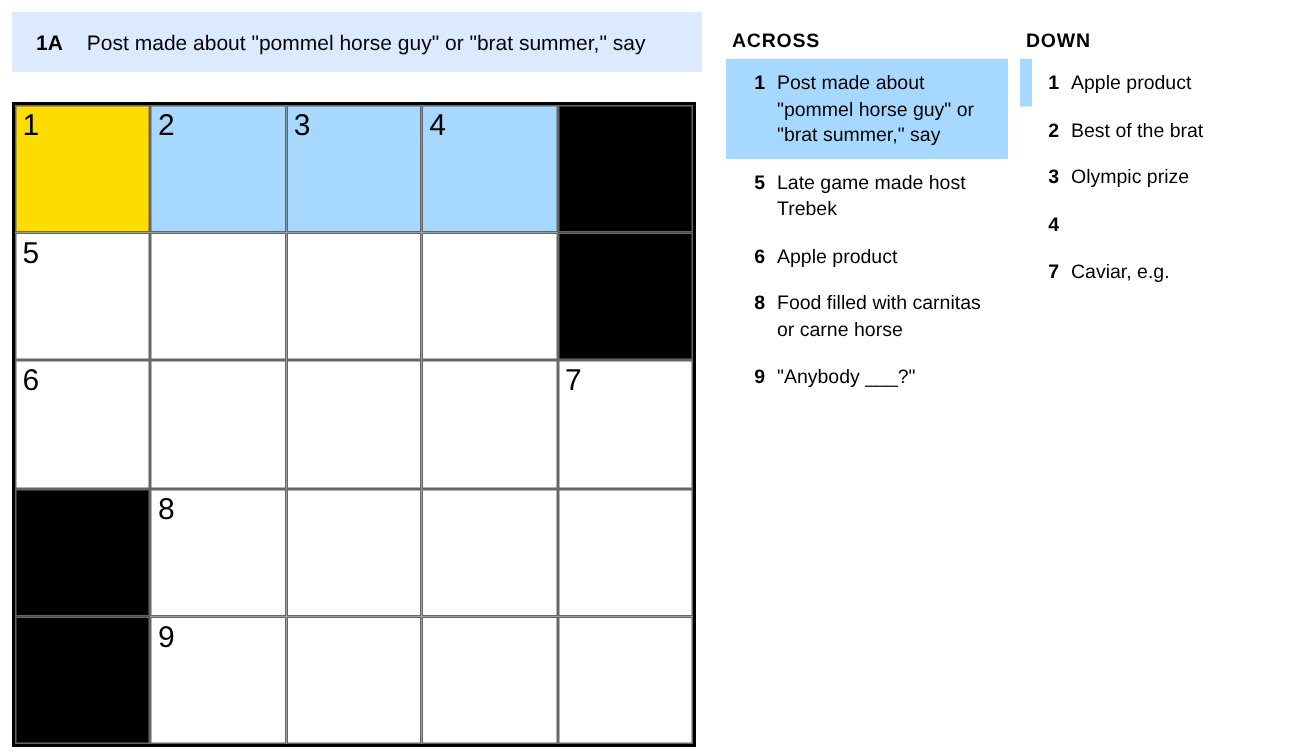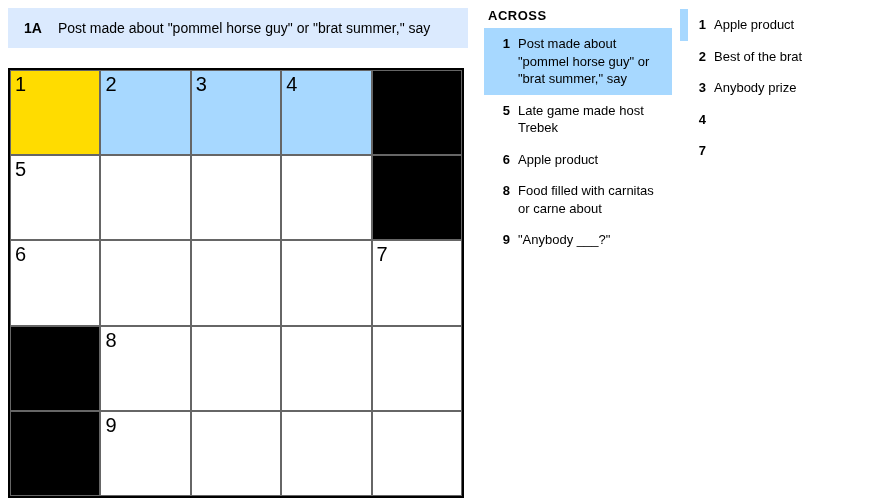--- a/index.html
+++ b/index.html
@@ -54,20 +54,21 @@
     top: 2px;
     left: 4px;
     font-size: 20px;
     font-weight: 500;
     font-family: Arial, sans-serif;
   }
   .clue-cols {
     display: flex;
     flex: 1;
     gap: 8px;
+    align-items: flex-end;
   }
   .clue-col {
     flex: 1;
     position: relative;
   }
   .clue-col h3 {
     font-size: 13px;
     font-weight: bold;
     letter-spacing: 0.5px;
     margin-bottom: 4px;
@@ -175,45 +176,47 @@
           <div class="clue-item">
             <span class="cn">5</span>
             <span class="ct">Late game made host Trebek</span>
           </div>
           <div class="clue-item">
             <span class="cn">6</span>
             <span class="ct">Apple product</span>
           </div>
           <div class="clue-item">
             <span class="cn">8</span>
-            <span class="ct">Food filled with carnitas or carne about</span>
+            <span class="ct">Food filled with carnitas or carne horse</span>
           </div>
           <div class="clue-item">
             <span class="cn">9</span>
             <span class="ct">"Anybody ___?"</span>
           </div>
         </div>
     </div>
     <div class="clue-col">
+      <h3>DOWN</h3>
       <div class="clue-list" id="down-list">
           <div class="clue-item related">
             <span class="cn">1</span>
             <span class="ct">Apple product</span>
           </div>
           <div class="clue-item">
             <span class="cn">2</span>
             <span class="ct">Best of the brat</span>
           </div>
           <div class="clue-item">
             <span class="cn">3</span>
-            <span class="ct">Anybody prize</span>
+            <span class="ct">Olympic prize</span>
           </div>
           <div class="clue-item">
             <span class="cn">4</span>
           </div>
           <div class="clue-item">
             <span class="cn">7</span>
+            <span class="ct">Caviar, e.g.</span>
           </div>
         </div>
     </div>
   </div>
 
 </div>
 
 </body></html>

